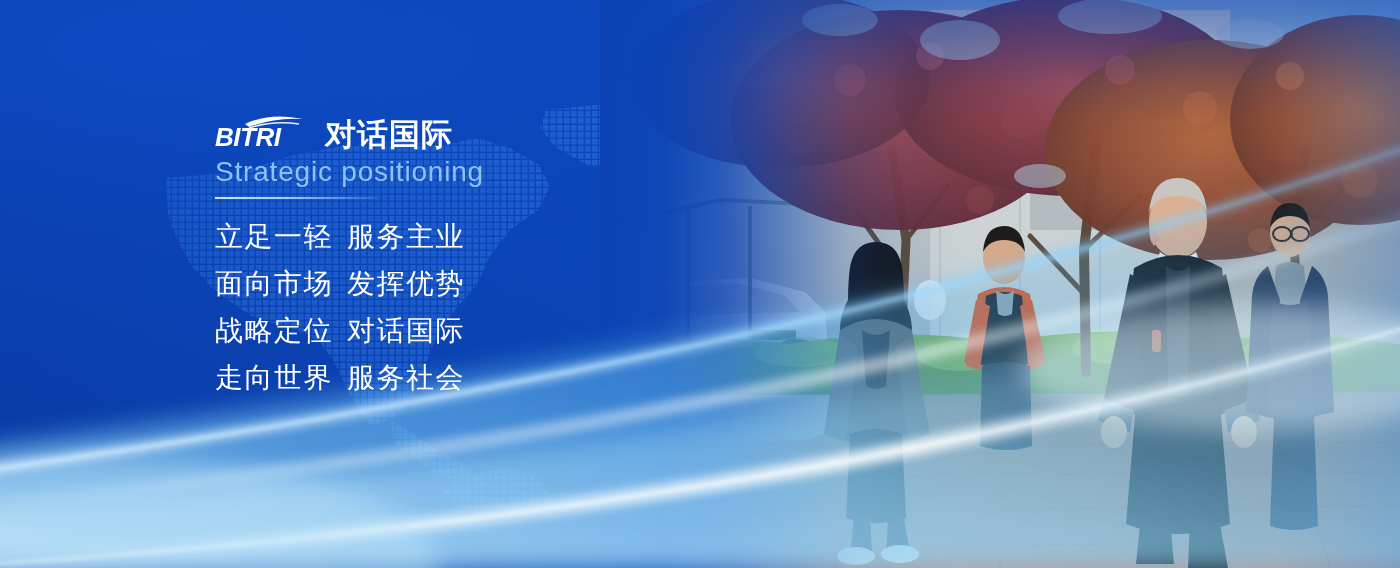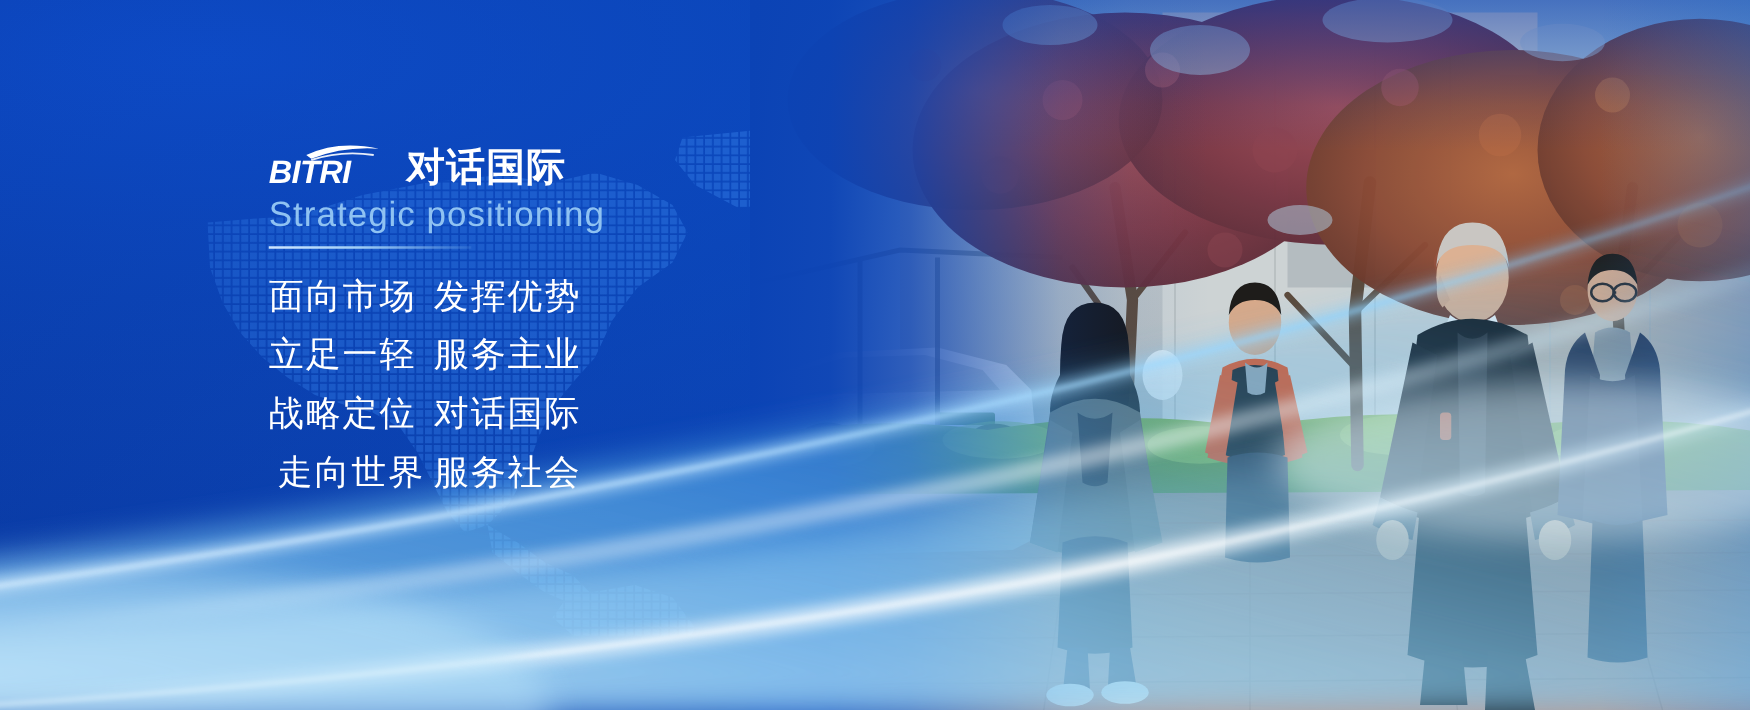--- a/index.html
+++ b/index.html
@@ -140,21 +140,21 @@
     background: linear-gradient(90deg, #cfe6ff 0%, #9fcdf5 45%, rgba(120,180,240,0.15) 100%);
   }
   .slogans {
     margin-top: 22px;
   }
   .slogan-line {
     display: flex;
     white-space: nowrap;
     margin-bottom: 15px;
   }
-  .slogan-line:last-child { margin-bottom: 0; text-align: center; }
+  .slogan-line:last-child { margin-bottom: 0; }
   .slogan-cell {
     font-family: "DejaVu Sans", "Liberation Sans", sans-serif;
     font-size: 28px;
     line-height: 32px;
     font-weight: 400;
     color: #ffffff;
     letter-spacing: 1.5px;
   }
   .slogan-cell.left { width: 132px; flex: none; }
   .slogan-cell.right { }
@@ -507,26 +507,26 @@
       </span>
       <span class="title-cn">对话国际</span>
     </div>
 
     <div class="subtitle">Strategic positioning</div>
 
     <div class="divider"></div>
 
     <div class="slogans">
       <div class="slogan-line">
+        <span class="slogan-cell left">立足一轻</span>
+        <span class="slogan-cell right">服务主业</span>
+      </div>
+      <div class="slogan-line">
         <span class="slogan-cell left">面向市场</span>
         <span class="slogan-cell right">发挥优势</span>
-      </div>
-      <div class="slogan-line">
-        <span class="slogan-cell left">立足一轻</span>
-        <span class="slogan-cell right">服务主业</span>
       </div>
       <div class="slogan-line">
         <span class="slogan-cell left">战略定位</span>
         <span class="slogan-cell right">对话国际</span>
       </div>
       <div class="slogan-line">
         <span class="slogan-cell left">走向世界</span>
         <span class="slogan-cell right">服务社会</span>
       </div>
     </div>

